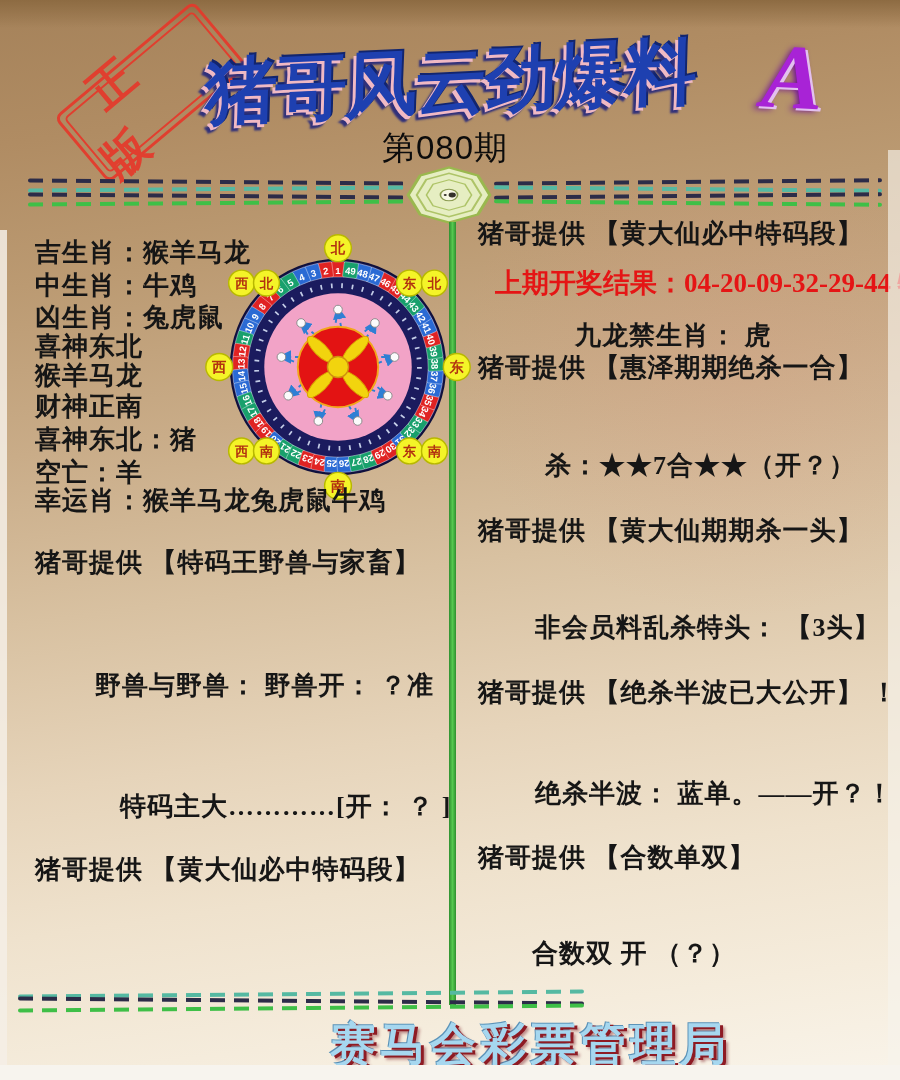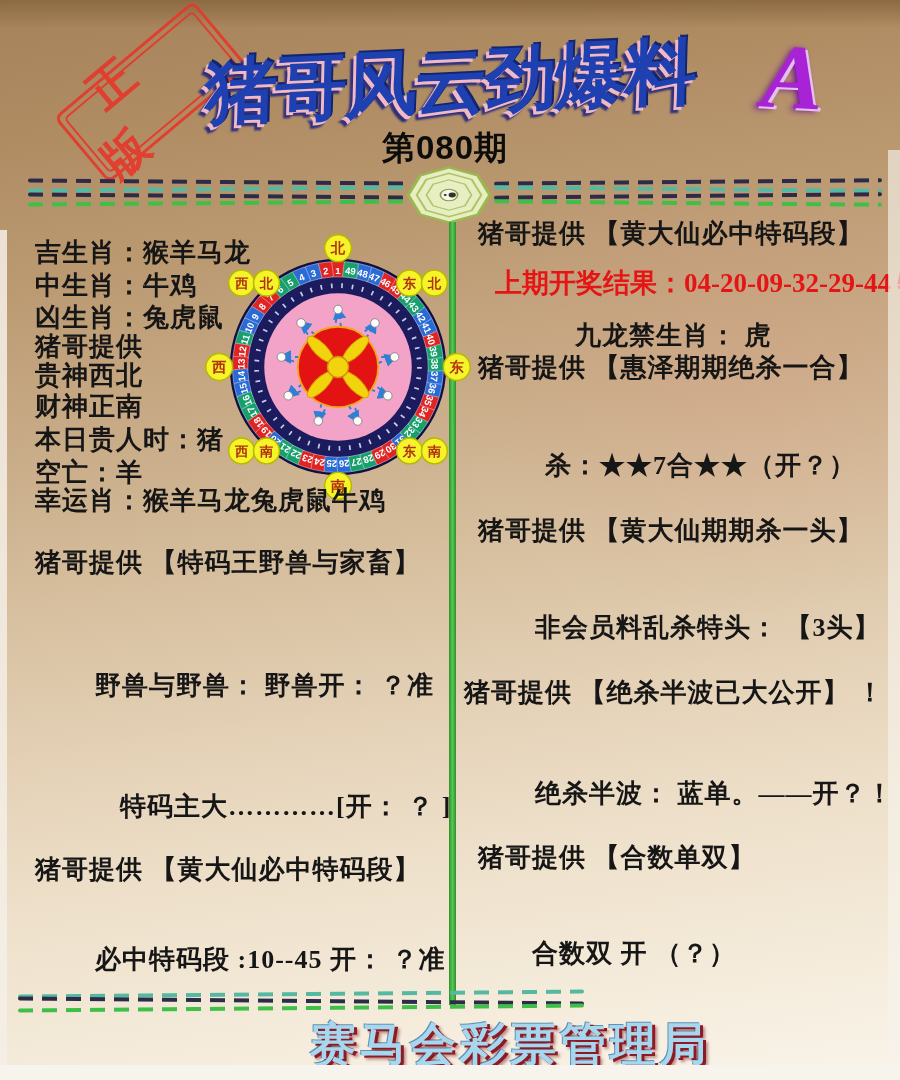--- a/index.html
+++ b/index.html
@@ -32,21 +32,21 @@
     font-size:72px;font-weight:700;color:#1e40b0;letter-spacing:-2px;
     transform:rotate(-2.5deg) skewX(-4deg);
     text-shadow:-3px 3px 0 #f0b9c4,-6px 6px 2px #30307a,2px -2px 0 #12256e;
   }
   .edition{
     left:762px;top:24px;font-size:92px;font-weight:700;font-style:italic;color:#a823d6;
     transform:rotate(3deg);
     text-shadow:3px 2px 0 #e3c0ef,-2px 2px 6px #6a0a96;
   }
   .issue{
-    left:382px;top:126px;font-size:33px;font-weight:700;color:#0c0c0c;letter-spacing:1px;
+    left:382px;top:126px;font-size:33px;font-weight:400;color:#0c0c0c;letter-spacing:1px;
     font-family:"Liberation Sans","DejaVu Sans",sans-serif;
   }
 
   
   .dashes{display:flex;flex-direction:column;gap:3px;}
   .dashrow{height:4px;border-radius:2px;background:repeating-linear-gradient(90deg,currentColor 0 15px,transparent 15px 24px);}
   .w1{transform:rotate(.5deg);}
   .w2{transform:rotate(-.5deg);}
   .cd{color:#2c2c48;} .ct{color:#55b9a2;} .cg{color:#3fbf47;}
   .div-tl{left:28px;top:180px;width:376px;}
@@ -61,21 +61,21 @@
 
   
   .t{
     position:absolute;white-space:nowrap;font-weight:700;color:#161616;
     font-size:26px;letter-spacing:1px;
     font-family:"Liberation Serif","DejaVu Serif",serif;
   }
   .red{color:#e51515;font-size:27px;letter-spacing:0;}
 
   .footer{
-    left:290px;top:1014px;width:440px;text-align:center;white-space:nowrap;
+    left:290px;top:1014px;width:440px;text-align:right;white-space:nowrap;
     font-size:46px;font-weight:700;color:#a6d7ef;letter-spacing:4px;
     text-shadow:3px 2px 0 #8e1b24,5px 4px 3px rgba(120,20,30,.45),-1px -1px 0 #5c93b8;
   }
 </style>
 </head>
 <body>
 
 <div id="stage">
 
   <div class="abs top-shade"></div>
@@ -364,40 +364,39 @@
       <text x="18" y="146.99999999999997" text-anchor="middle" font-size="15" font-weight="700" fill="#b23210" font-family="Liberation Serif,serif">西</text>
       <circle cx="41.31875913286811" cy="54.318759132868095" r="13.5" fill="#f4f428" stroke="#b8b800" stroke-width="1.5"></circle>
       <text x="41.31875913286811" y="59.318759132868095" text-anchor="middle" font-size="14" font-weight="700" fill="#b23210" font-family="Liberation Serif,serif">西</text>
       <circle cx="67.31875913286811" cy="54.318759132868095" r="13.5" fill="#f4f428" stroke="#b8b800" stroke-width="1.5"></circle>
       <text x="67.31875913286811" y="59.318759132868095" text-anchor="middle" font-size="14" font-weight="700" fill="#b23210" font-family="Liberation Serif,serif">北</text>
     </svg>
 
   <div class="t" style="top:268px;left:35px">中生肖：牛鸡</div>
   <div class="t" style="top:235px;left:35px">吉生肖：猴羊马龙</div>
   <div class="t" style="top:300px;left:35px">凶生肖：兔虎鼠</div>
-  <div class="t" style="top:329px;left:35px">猪哥提供</div>
-  <div class="t" style="top:358px;left:35px">贵神西北</div>
+  <div class="t" style="top:329px;left:35px">喜神东北</div>
+  <div class="t" style="top:358px;left:35px">猴羊马龙</div>
   <div class="t" style="top:389px;left:35px">财神正南</div>
-  <div class="t" style="top:422px;left:35px">本日贵人时：猪</div>
+  <div class="t" style="top:422px;left:35px">喜神东北：猪</div>
   <div class="t" style="top:455px;left:35px">空亡：羊</div>
   <div class="t" style="top:483px;left:35px">幸运肖：猴羊马龙兔虎鼠牛鸡</div>
   <div class="t" style="top:545px;left:35px">猪哥提供 【特码王野兽与家畜】</div>
   <div class="t" style="top:668px;left:95px">野兽与野兽： 野兽开： ？准</div>
   <div class="t" style="top:852px;left:35px">猪哥提供 【黄大仙必中特码段】</div>
   <div class="t" style="top:789px;left:120px">特码主大…………[开： ？ ]</div>
-  <div class="t" style="top:942px;left:95px">必中特码段 :10--45 开： ？准</div>
 
   <div class="t" style="top:216px;left:478px">猪哥提供 【黄大仙必中特码段】</div>
   <div class="t red" style="top:265px;left:495px">上期开奖结果：04-20-09-32-29-44 特10</div>
   <div class="t" style="top:318px;left:575px">九龙禁生肖： 虎</div>
   <div class="t" style="top:350px;left:478px">猪哥提供 【惠泽期期绝杀一合】</div>
   <div class="t" style="top:448px;left:545px">杀：★★7合★★（开？）</div>
   <div class="t" style="top:513px;left:478px">猪哥提供 【黄大仙期期杀一头】</div>
   <div class="t" style="top:610px;left:535px">非会员料乱杀特头： 【3头】 《？》</div>
-  <div class="t" style="top:675px;left:464px">猪哥提供 【绝杀半波已大公开】 ！</div>
+  <div class="t" style="top:675px;left:478px">猪哥提供 【绝杀半波已大公开】 ！</div>
   <div class="t" style="top:776px;left:535px">绝杀半波： 蓝单。——开？！！</div>
   <div class="t" style="top:840px;left:478px">猪哥提供 【合数单双】</div>
   <div class="t" style="top:936px;left:532px">合数双 开 （？）</div>
 
   <div class="abs dashes div-b">
     <div class="dashrow ct w2"></div>
     <div class="dashrow cd w1"></div>
     <div class="dashrow cg w2"></div>
   </div>
   <div class="abs footer">赛马会彩票管理局</div>

